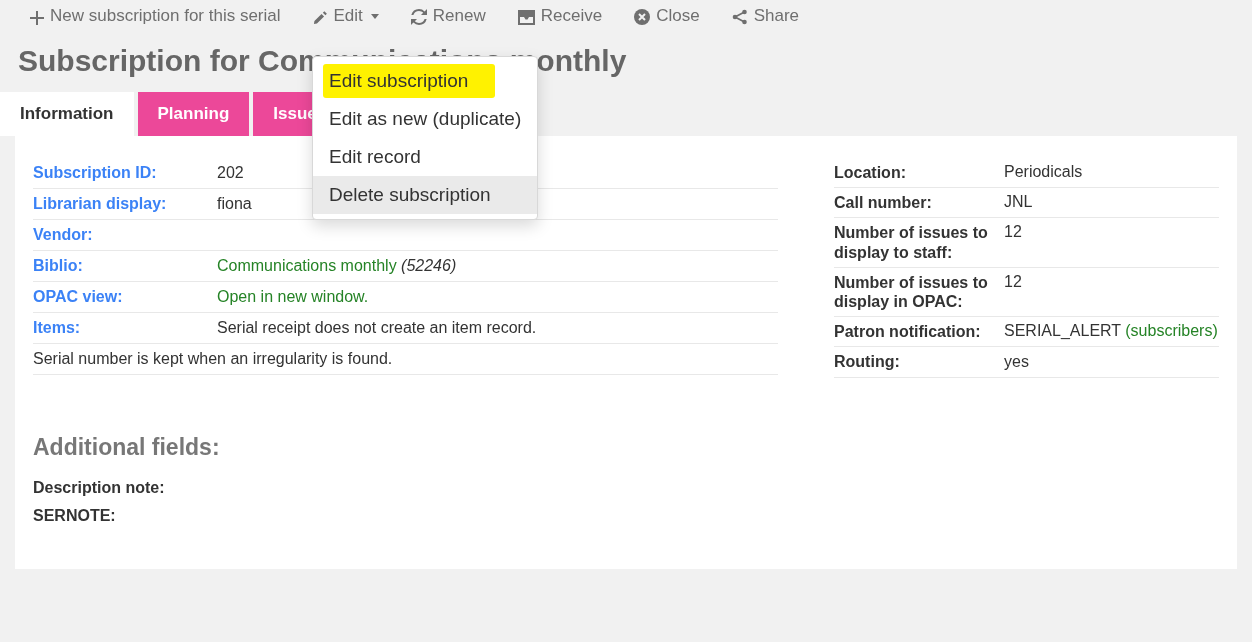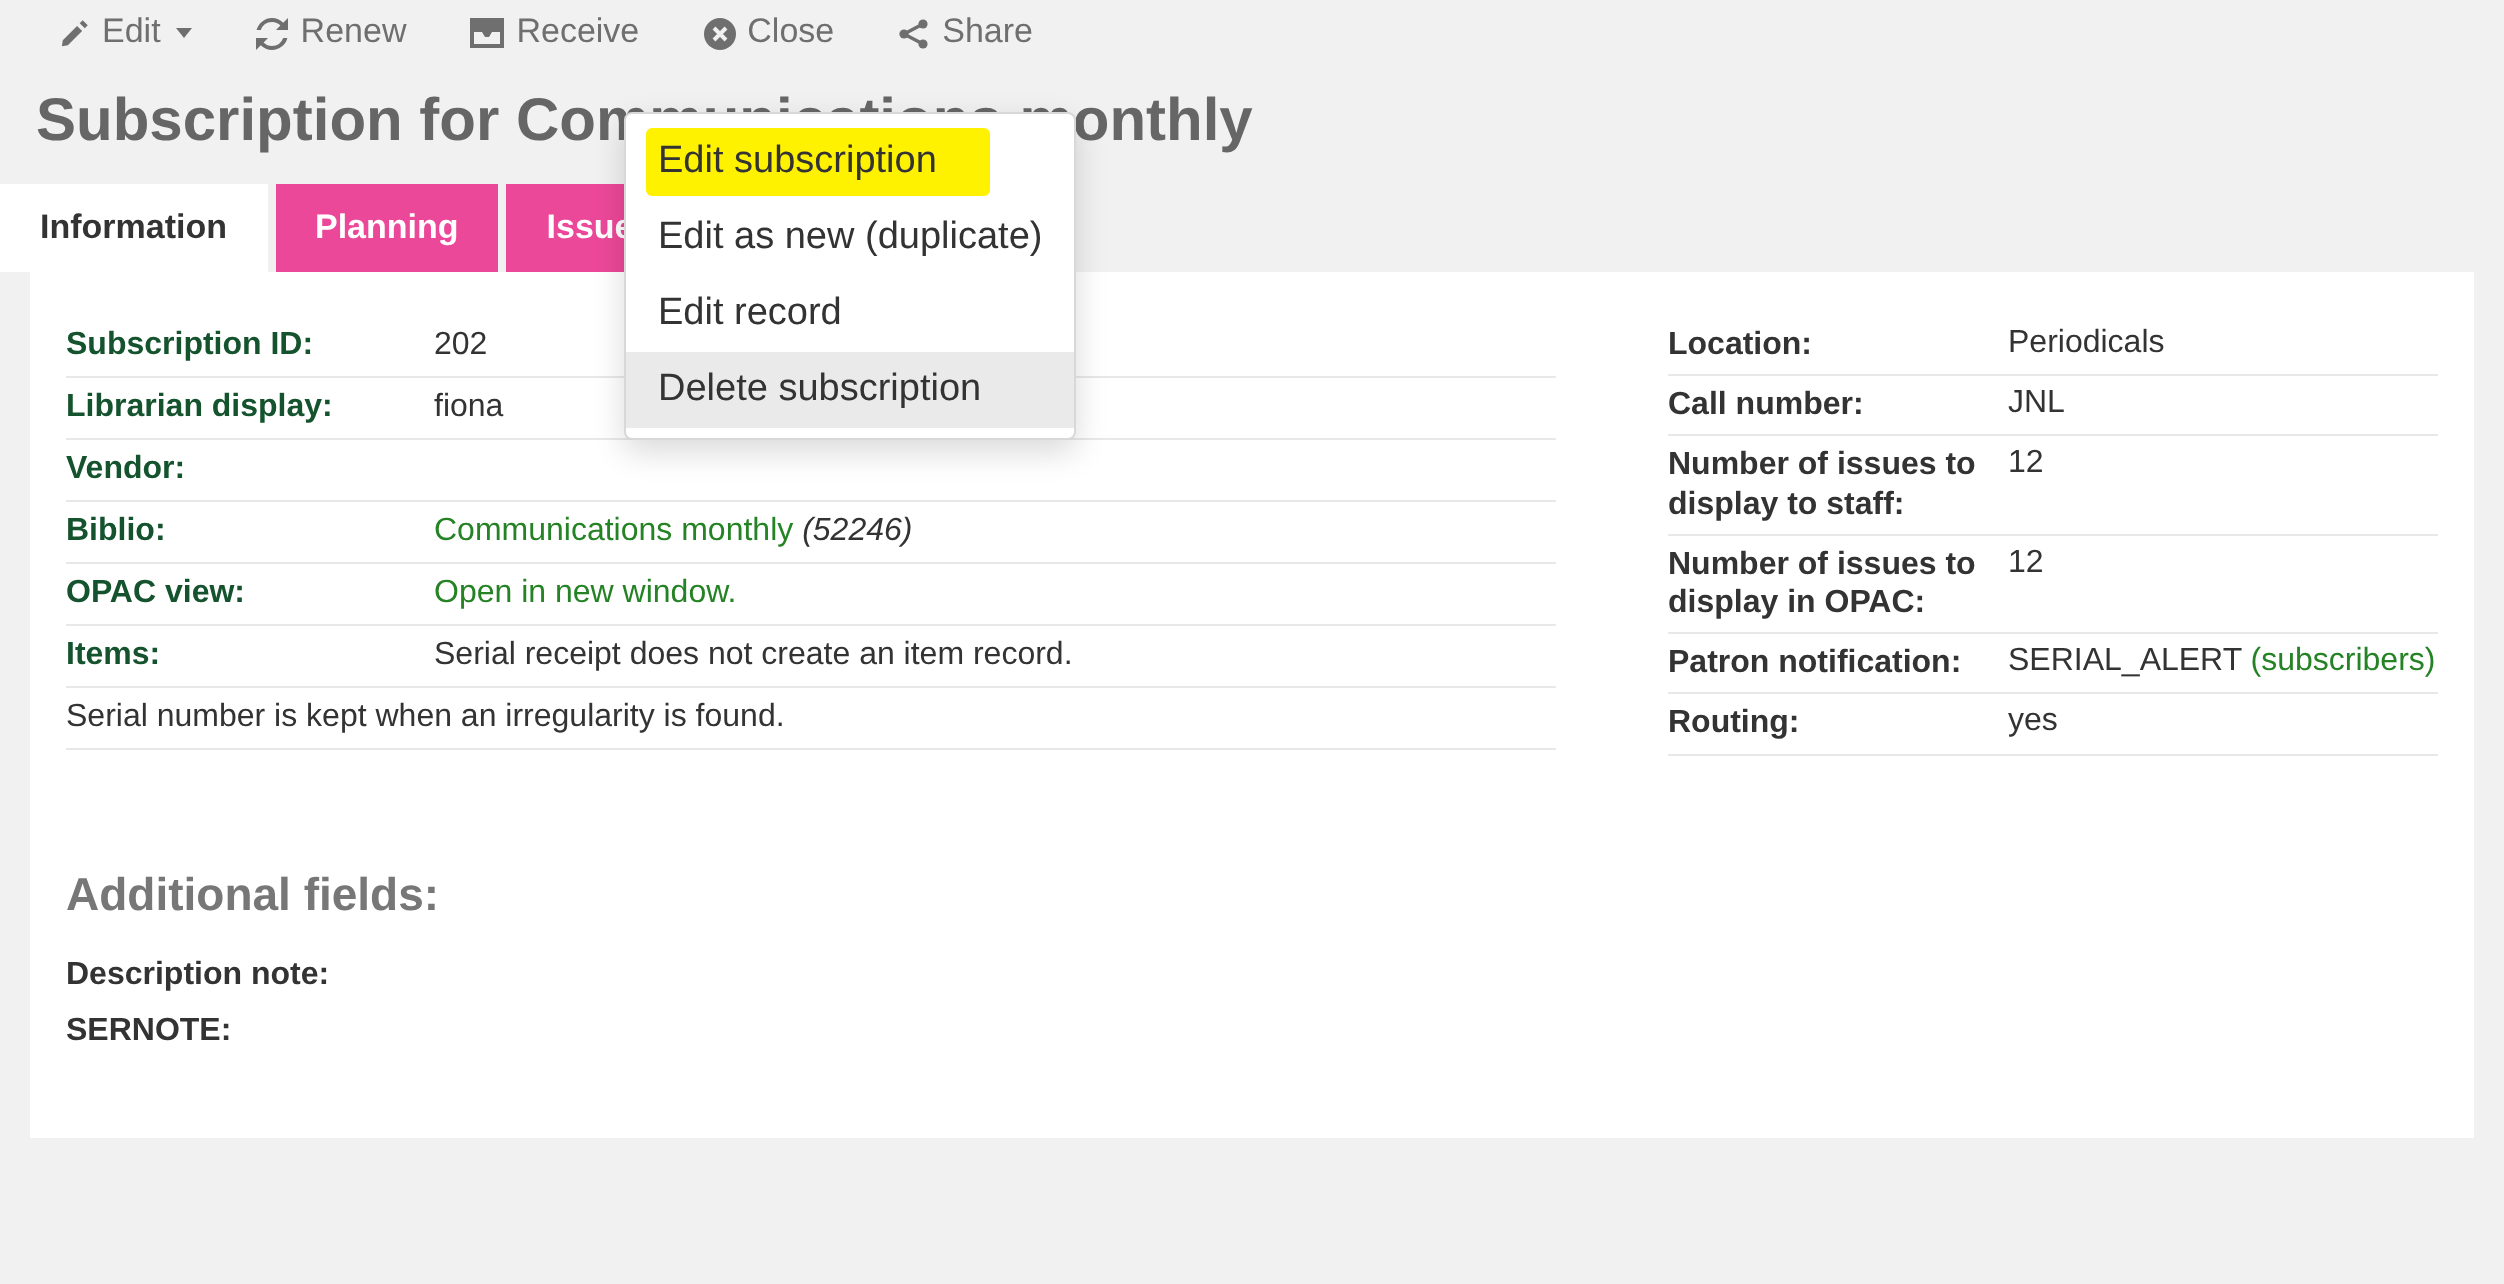--- a/index.html
+++ b/index.html
@@ -110,21 +110,21 @@
   .col-right { flex: 1; }
   .detail-row {
     display: flex;
     border-bottom: 1px solid #e8e8e8;
     padding: 6px 0;
   }
   .col-left .detail-label {
     flex: 0 0 184px;
     font-weight: 700;
     font-size: 16px;
-    color: #14532d;
+    color: #3b82f6;
   }
   .col-left .detail-value {
     flex: 1;
     font-size: 16px;
     color: #333;
   }
   .col-right .detail-label {
     flex: 0 0 170px;
     font-weight: 700;
     font-size: 16px;
@@ -133,39 +133,47 @@
     line-height: 1.2;
   }
   .col-right .detail-value {
     flex: 1;
     font-size: 16px;
     color: #333;
   }
   .link { color: #258326; }
   .italic { font-style: italic; }
   .col-right .detail-row { border-bottom: 1px solid #e8e8e8; padding: 5px 0;}
-  .no-border { border-bottom: none; }
+  .no-border { border-bottom: none; align-items: center; }
   .section-h {
     font-size: 23px;
     font-weight: 700;
     color: #777;
     margin-top: 56px;
     margin-bottom: 18px;
   }
   .af-label {
     font-weight: 700;
     font-size: 16px;
     margin-bottom: 10px;
   }
   svg.icon { vertical-align: middle; }
 </style>
 </head>
 <body>
 
 <div class="toolbar">
+  <button class="toolbar-btn">
+    <span class="icon">
+      <svg class="icon" width="14" height="14" viewBox="0 0 14 14">
+          <path d="M6 0h2v6h6v2H8v6H6V8H0V6h6z" fill="#6f6f6f"></path>
+        </svg>
+    </span>
+    <span>New subscription for this serial</span>
+  </button>
 
   <button class="toolbar-btn">
     <span class="icon">
       <svg class="icon" width="15" height="15" viewBox="0 0 16 16">
           <path d="M12.1 1.2l2.7 2.7-1.6 1.6-2.7-2.7 1.6-1.6zM1.5 11.8l7.6-7.6 2.7 2.7-7.6 7.6L1 15l.5-3.2z" fill="#6f6f6f"></path>
         </svg>
     </span>
     <span>Edit</span>
     <span class="caret-down"></span>
   </button>

